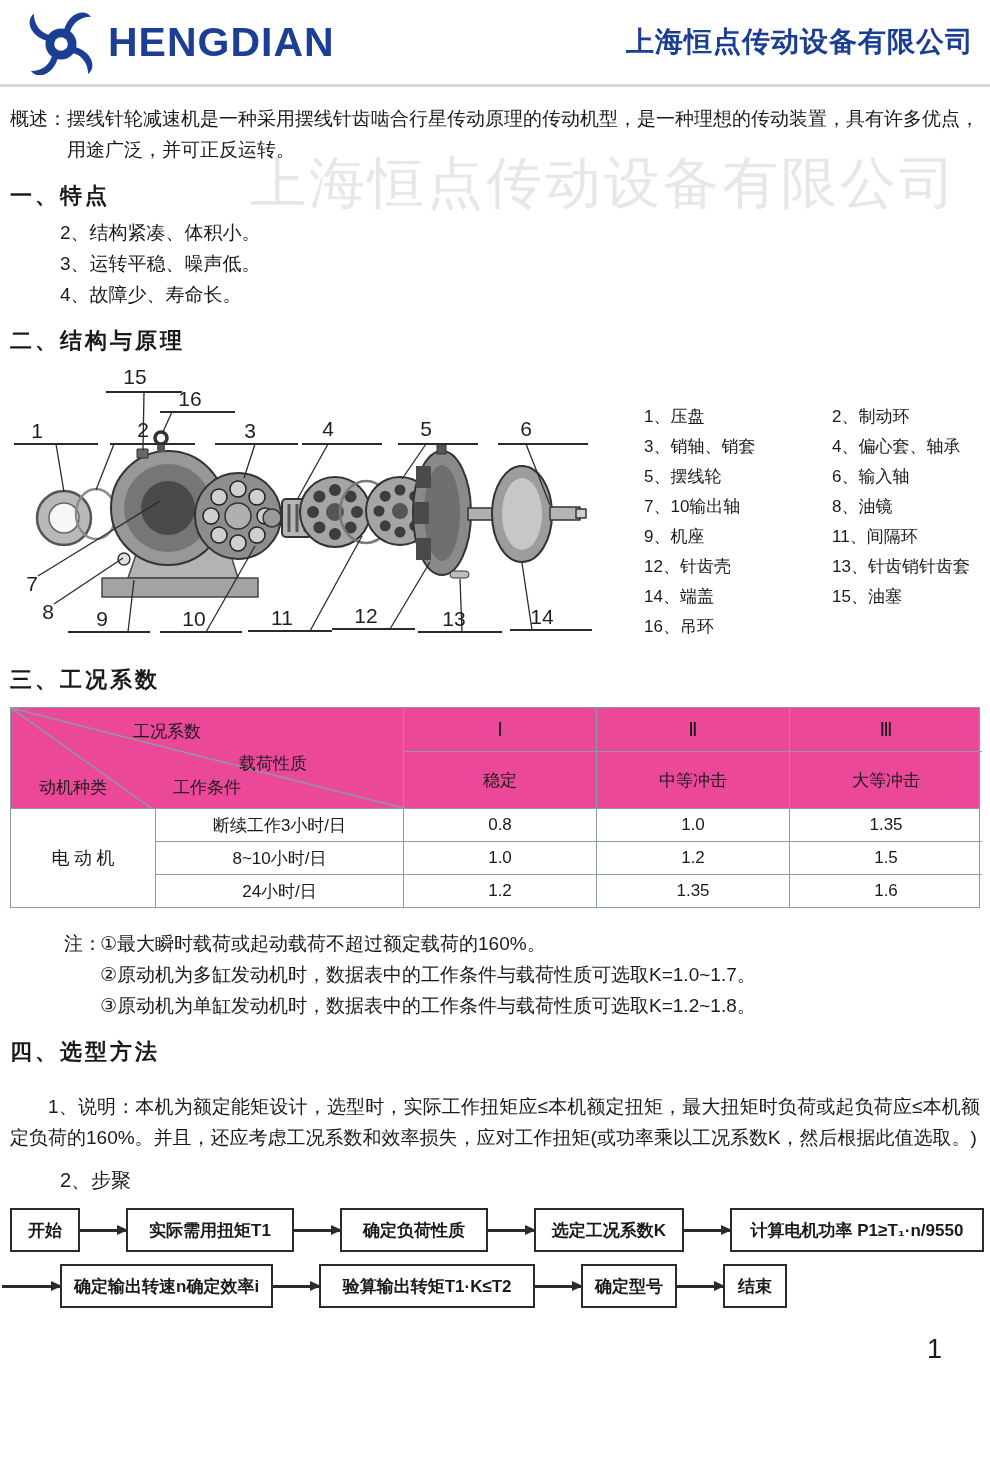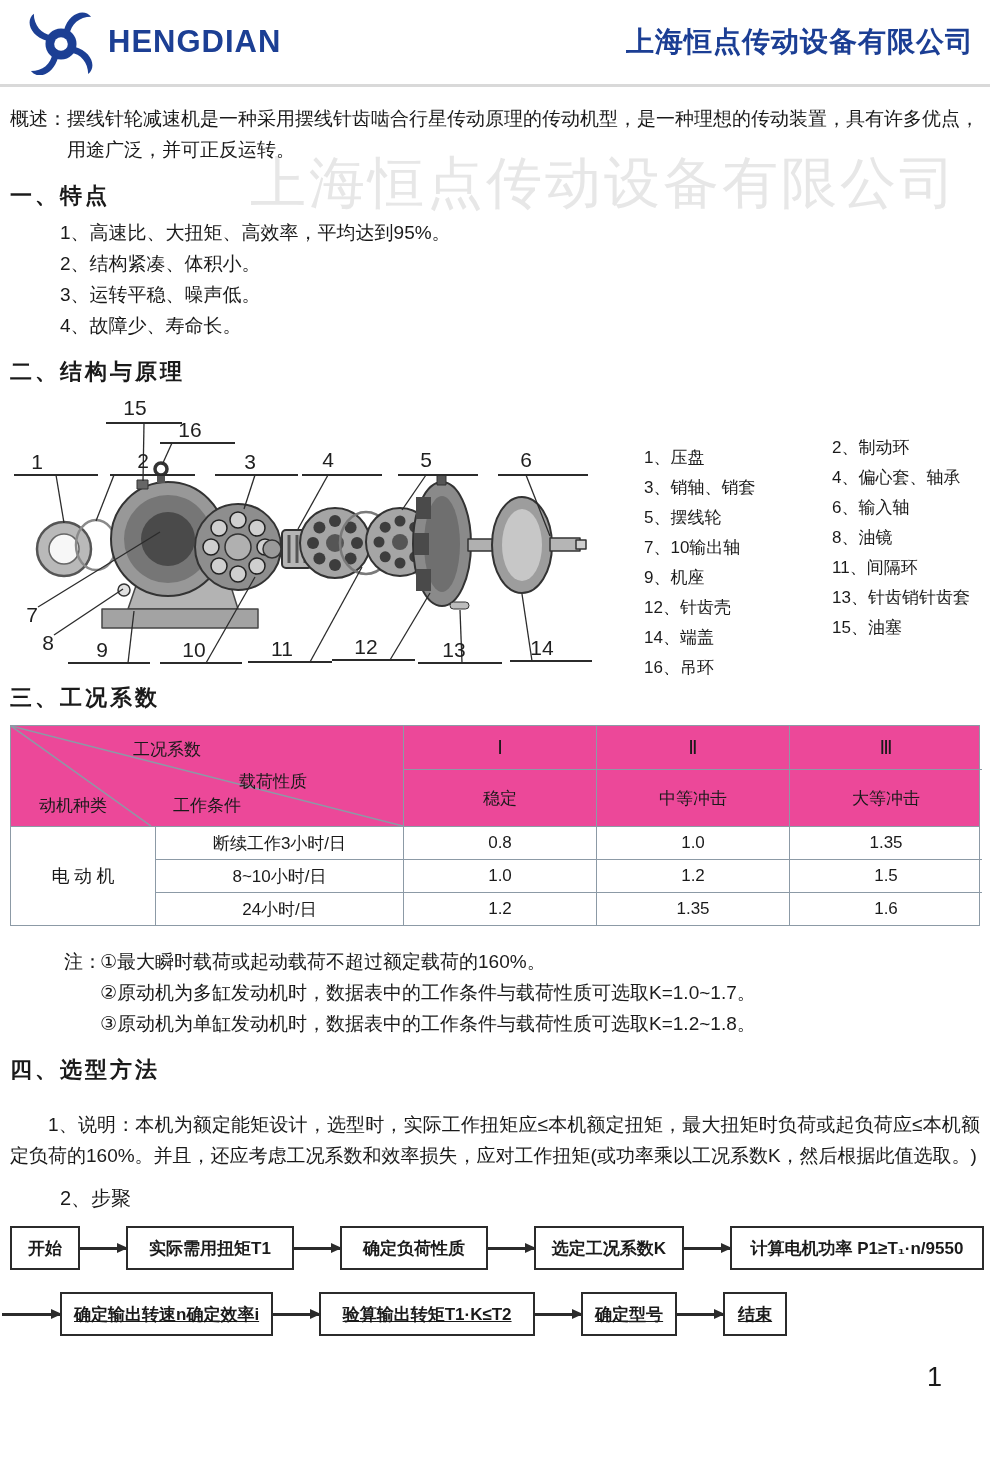--- a/index.html
+++ b/index.html
@@ -5,44 +5,44 @@
   html,body{margin:0;padding:0;}
   body{
     width:990px;height:1483px;background:#ffffff;overflow:hidden;position:relative;
     font-family:"Liberation Sans","DejaVu Sans",sans-serif;color:#1a1a1a;
   }
   .content{position:relative;z-index:1;}
   
   .hdr{display:flex;justify-content:space-between;align-items:center;height:84px;
        border-bottom:3px solid #d9d9d9;padding:0 10px 0 28px;}
   .hdr-left{display:flex;align-items:center;gap:14px;}
-  .logo-text{font-size:31px;font-weight:700;color:#1c3f94;letter-spacing:1px;}
+  .logo-text{font-size:41px;font-weight:700;color:#1c3f94;letter-spacing:1px;}
   .company-name{font-family:"Liberation Serif","DejaVu Serif",serif;font-size:28px;
        font-weight:700;color:#1b3e94;padding-right:6px;letter-spacing:1px;}
   
   .watermark{position:absolute;left:250px;top:146px;z-index:0;font-size:56px;color:#e7e7e7;
        letter-spacing:3px;white-space:nowrap;user-select:none;}
   
   .tx{font-size:19px;line-height:31px;padding:0 10px;}
   .overview{margin-top:16px;padding-left:67px;text-indent:-57px;}
   .sec-title{font-size:22px;font-weight:700;letter-spacing:3px;padding:0 10px;}
   .s1-title{margin-top:16px;}
   .feat{padding-left:60px;margin-top:6px;}
   .feat div{line-height:31px;}
   .s2-title{margin-top:16px;}
   .s2-body{margin-top:6px;text-indent:38px;text-align:justify;}
   
   .diagram-row{display:flex;margin-top:10px;padding-left:10px;}
   .diagram-svg{flex:none;}
   .parts{flex:1;display:flex;gap:0;padding-top:36px;padding-left:14px;font-size:17px;}
   .parts .pcol{display:flex;flex-direction:column;}
   .parts .pcol div{line-height:30px;}
-  .pcol-left{width:188px;margin-top:10px;}
-  
-  .s3-title{font-family:Liberation Serif, serif;}
+  .pcol-left{width:188px;}
+  
+  .s3-title{margin-top:14px;font-family:Liberation Serif, serif;}
   .wtable{margin:12px 10px 0 10px;width:968px;border:1px solid #8c9aa6;font-size:17px;}
   .thead{display:flex;background:#ec4899;}
   .corner{position:relative;width:392px;height:100px;border-right:1px solid #8c9aa6;flex:none;}
   .corner svg{position:absolute;left:0;top:0;}
   .corner span{position:absolute;white-space:nowrap;}
   .c-coeff{left:122px;top:12px;}
   .c-load{left:228px;top:44px;}
   .c-motor{left:28px;top:68px;}
   .c-work{left:162px;top:68px;}
   .hcol{width:192px;flex:none;border-right:1px solid #8c9aa6;display:flex;flex-direction:column;}
@@ -59,21 +59,21 @@
   .trow .val:last-child{border-right:none;}
   
   .notes{margin-top:20px;padding-left:100px;position:relative;font-size:19px;line-height:31px;}
   .notes .nlabel{position:absolute;left:64px;top:0;}
   
   .s4-title{margin-top:16px;}
   .s4-para{margin-top:24px;text-indent:38px;text-align:justify;}
   .steps-label{margin-top:14px;padding-left:60px;font-size:20px;}
   
   .flow{display:flex;align-items:center;padding-left:10px;margin-top:14px;}
-  .flow2{margin-top:22px;padding-left:2px;text-decoration:underline;}
+  .flow2{margin-top:12px;padding-left:2px;}
   .fbox{border:2px solid #2b2b2b;height:44px;display:flex;align-items:center;justify-content:center;
         font-size:17px;font-weight:700;padding:0 12px;white-space:nowrap;box-sizing:border-box;}
   .farrow{flex:none;height:0;border-top:3px solid #2b2b2b;position:relative;margin:0;}
   .farrow::after{content:"";position:absolute;right:-2px;top:-7px;width:0;height:0;
         border-left:11px solid #2b2b2b;border-top:5.5px solid transparent;border-bottom:5.5px solid transparent;} .aw2{width:46px;} .aw3{width:58px;}
   
   .pagenum{margin-top:26px;text-align:right;padding-right:48px;font-size:27px;}
   
   .co{font-size:21px;fill:#1f1f1f;}
   .dline{stroke:#2b2b2b;stroke-width:2;}
@@ -100,21 +100,20 @@
       </svg>
       <span class="logo-text">HENGDIAN</span>
     </div>
     <div class="company-name">上海恒点传动设备有限公司</div>
   </div>
 
   <div class="tx overview">概述：摆线针轮减速机是一种采用摆线针齿啮合行星传动原理的传动机型，是一种理想的传动装置，具有许多优点，用途广泛，并可正反运转。</div>
 
   <div class="sec-title s1-title">一、特点</div>
   <div class="tx feat">
-    <div>1、高速比、大扭矩、高效率，平均达到95%。</div>
     <div>2、结构紧凑、体积小。</div>
     <div>3、运转平稳、噪声低。</div>
     <div>4、故障少、寿命长。</div>
   </div>
 
   <div class="sec-title s2-title">二、结构与原理</div>
 
   <div class="diagram-row">
     <svg class="diagram-svg" width="620" height="285" viewBox="0 0 620 285">
 

